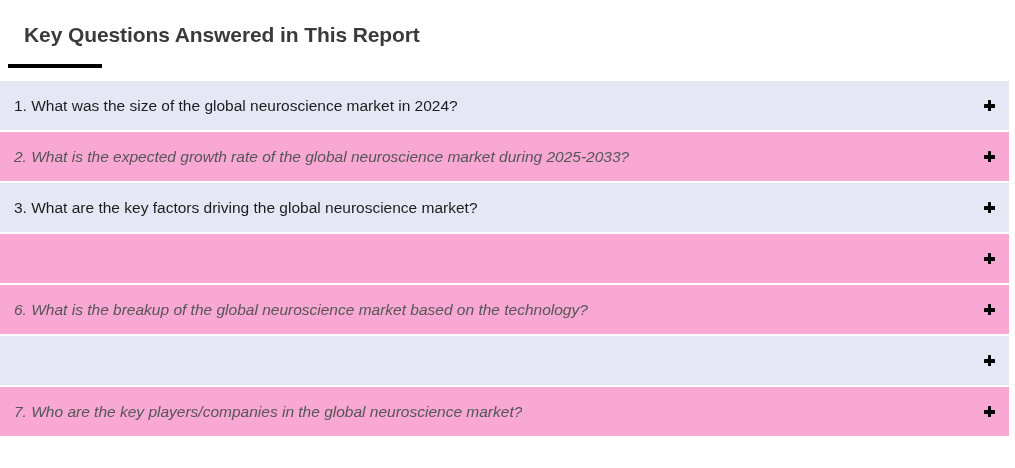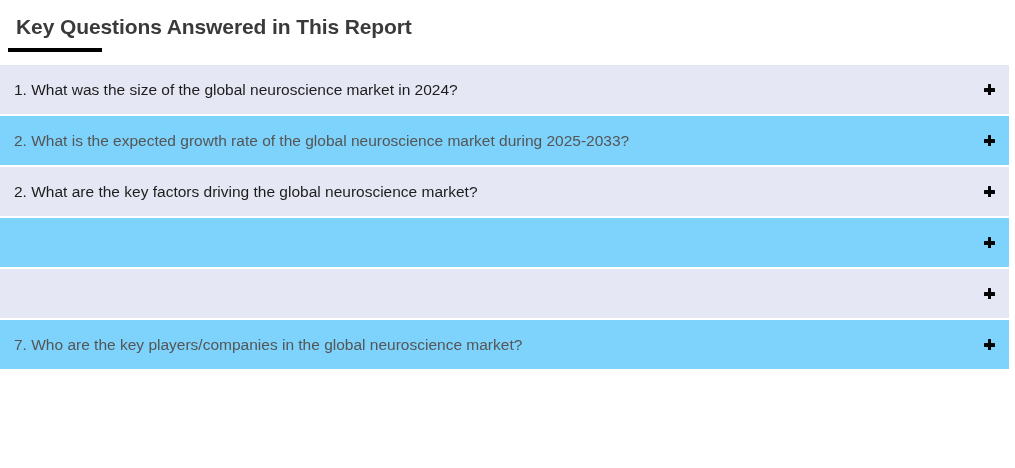--- a/index.html
+++ b/index.html
@@ -23,21 +23,21 @@
   
   .header {
     padding: 6px 0 0 8px;
   }
   .page-title {
     font-size: 21px;
     font-weight: bold;
     color: #3a3a3a;
     letter-spacing: -0.1px;
     line-height: 26px;
-    margin: 8px;
+    margin: 16px;
     white-space: nowrap;
   }
   .title-rule {
     width: 94px;
     height: 4px;
     background: #000000;
     margin-top: 5px;
   }
 
   
@@ -54,21 +54,22 @@
     display: flex;
     align-items: center;
     box-sizing: border-box;
     padding-left: 14px;
     padding-right: 60px;
   }
   .faq-row.alt-a {
     background: #e5e7f4;
   }
   .faq-row.alt-b {
-    background: #7dd3fc;
+    background: #f9a8d4;
+    font-style: italic;
   }
   .faq-question {
     font-size: 15.5px;
     line-height: 20px;
     white-space: nowrap;
     overflow: hidden;
     text-overflow: ellipsis;
   }
   .alt-a .faq-question {
     color: #1d1d1d;
@@ -123,29 +124,33 @@
       <span class="faq-question">1. What was the size of the global neuroscience market in 2024?</span>
       <span class="faq-toggle"></span>
     </div>
 
     <div class="faq-row alt-b">
       <span class="faq-question">2. What is the expected growth rate of the global neuroscience market during 2025-2033?</span>
       <span class="faq-toggle"></span>
     </div>
 
     <div class="faq-row alt-a">
-      <span class="faq-question">2. What are the key factors driving the global neuroscience market?</span>
+      <span class="faq-question">3. What are the key factors driving the global neuroscience market?</span>
       <span class="faq-toggle"></span>
     </div>
 
     <div class="faq-row alt-b">
       <span class="faq-toggle"></span>
     </div>
 
 
+    <div class="faq-row alt-b">
+      <span class="faq-question">6. What is the breakup of the global neuroscience market based on the technology?</span>
+      <span class="faq-toggle"></span>
+    </div>
 
     <div class="faq-row alt-a">
       <span class="faq-toggle"></span>
     </div>
 
     <div class="faq-row alt-b">
       <span class="faq-question">7. Who are the key players/companies in the global neuroscience market?</span>
       <span class="faq-toggle"></span>
     </div>
 

